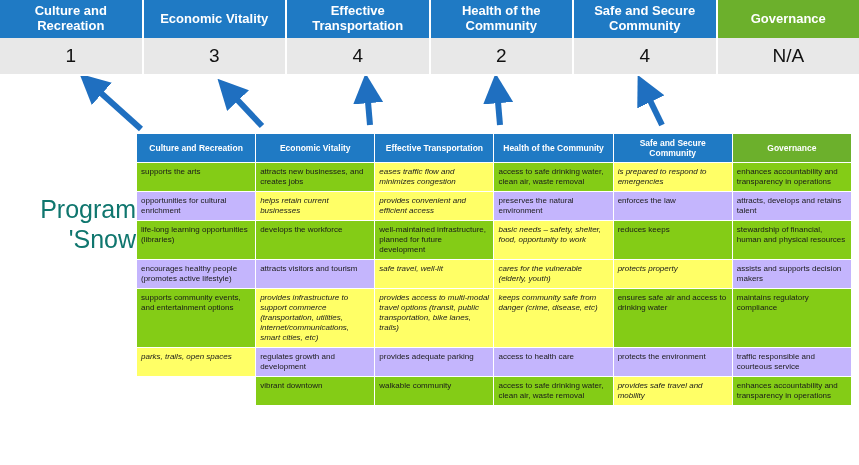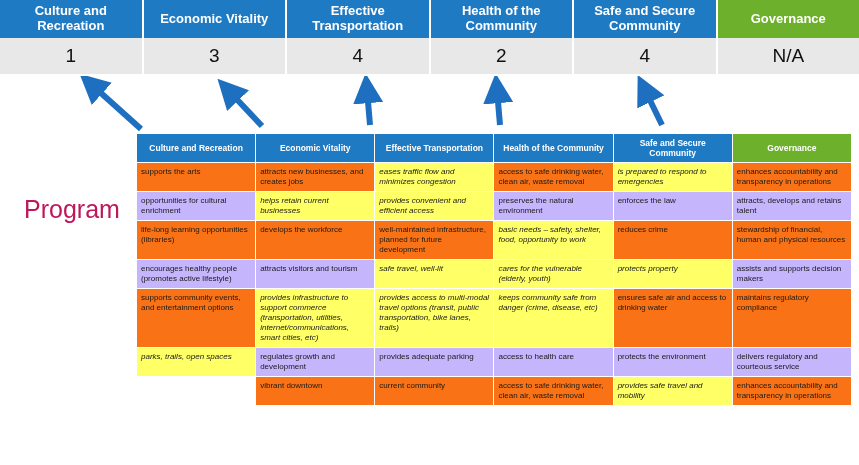--- a/index.html
+++ b/index.html
@@ -74,23 +74,23 @@
     height: 58px;
   }
 
   
   #caption {
     position: absolute;
     left: 8px;
     top: 195px;
     width: 128px;
     font-size: 25px;
-    color: #be185d;
+    color: #0f766e;
     line-height: 1.18;
-    text-align: center;
+    text-align: right;
   }
 
   
   #matrix {
     position: absolute;
     left: 136px;
     top: 133px;
     width: 716px;
     border-collapse: collapse;
     table-layout: fixed;
@@ -108,21 +108,21 @@
     vertical-align: middle;
   }
   #matrix th.gov { background: #6CB02C; }
   #matrix td {
     font-size: 8px;
     color: #1a1a1a;
     padding: 4px 4px;
     border: 1px solid #ffffff;
     vertical-align: top;
     line-height: 1.25;
-    background: #f97316;
+    background: #84cc16;
     height: 20px;
   }
   #matrix tr.shade td { background: #c4b5fd; }
   #matrix td.hl { background: #FFFF66 !important; font-style: italic; }
   #matrix td.empty { background: #ffffff !important; }
   #matrix td.blank { background: #ffffff !important; border-color: #ffffff; }
 </style>
 </head>
 <body>
 
@@ -154,20 +154,21 @@
     <line x1="141" y1="53" x2="92" y2="9"></line>
     <line x1="262" y1="50" x2="229" y2="15"></line>
     <line x1="370" y1="49" x2="367" y2="14"></line>
     <line x1="500" y1="49" x2="497" y2="14"></line>
     <line x1="662" y1="49" x2="645" y2="14"></line>
   </g>
 </svg>
 
 <div id="caption">
   <div>Program</div>
+  <div>'Snow</div>
 </div>
 
 <table id="matrix">
   <colgroup>
     <col>
       <col>
       <col>
       <col>
       <col>
       <col>
@@ -197,21 +198,21 @@
         <td class="hl">provides convenient and efficient access</td>
         <td>preserves the natural environment</td>
         <td>enforces the law</td>
         <td>attracts, develops and retains talent</td>
       </tr>
       <tr>
         <td>life-long learning opportunities (libraries)</td>
         <td>develops the workforce</td>
         <td>well-maintained infrastructure, planned for future development</td>
         <td class="hl">basic needs – safety, shelter, food, opportunity to work</td>
-        <td>reduces crime</td>
+        <td>reduces keeps</td>
         <td>stewardship of financial, human and physical resources</td>
       </tr>
       <tr class="shade">
         <td>encourages healthy people (promotes active lifestyle)</td>
         <td>attracts visitors and tourism</td>
         <td class="hl">safe travel, well-lit</td>
         <td class="hl">cares for the vulnerable (elderly, youth)</td>
         <td class="hl">protects property</td>
         <td>assists and supports decision makers</td>
       </tr>
@@ -222,24 +223,24 @@
         <td class="hl">keeps community safe from danger (crime, disease, etc)</td>
         <td>ensures safe air and access to drinking water</td>
         <td>maintains regulatory compliance</td>
       </tr>
       <tr class="shade">
         <td class="hl">parks, trails, open spaces</td>
         <td>regulates growth and development</td>
         <td>provides adequate parking</td>
         <td>access to health care</td>
         <td>protects the environment</td>
-        <td>delivers regulatory and courteous service</td>
+        <td>traffic responsible and courteous service</td>
       </tr>
       <tr>
         <td class="empty"></td>
         <td>vibrant downtown</td>
-        <td>current community</td>
+        <td>walkable community</td>
         <td>access to safe drinking water, clean air, waste removal</td>
         <td class="hl">provides safe travel and mobility</td>
         <td>enhances accountability and transparency in operations</td>
       </tr>
     </tbody>
 </table>
 
 </body></html>

